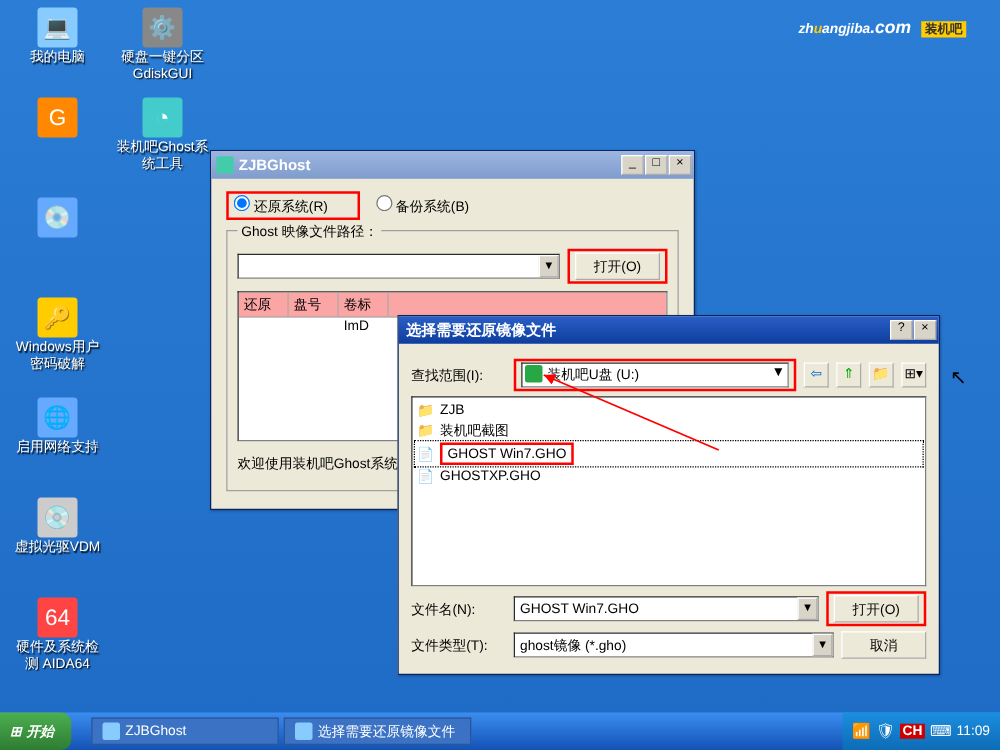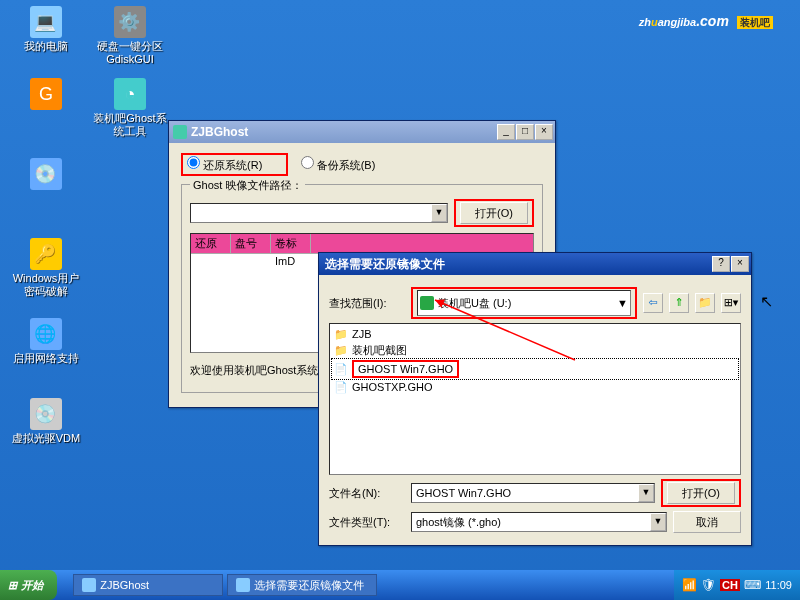--- a/index.html
+++ b/index.html
@@ -22,29 +22,29 @@
 .radiorow { margin-bottom: 8px; }
 .radiorow label { margin-right: 20px; }
 .hl-red { border: 2px solid #f00; display: inline-block; padding: 1px 4px; }
 .fieldset { border: 1px solid #a0a0a0; padding: 8px; margin: 4px 0; position: relative; }
 .fieldset .legend { position: absolute; top: -7px; left: 8px; background: #ece9d8; padding: 0 3px; }
 .pathrow { display: flex; gap: 6px; align-items: center; margin: 6px 0; }
 .combo { flex: 1; height: 20px; border: 1px inset #808080; background: #fff; display: flex; align-items: center; }
 .combo .cbtn { width: 16px; height: 18px; background: #d8d4c8; border: 1px outset #fff; text-align: center; margin-left: auto; font-size: 9px; line-height: 14px; }
 .btn { min-width: 68px; height: 22px; background: #ece9d8; border: 1px outset #fff; cursor: pointer; padding: 0 6px; }
 .grid { border: 1px inset #808080; background: #fff; height: 120px; margin: 4px 0; overflow: hidden; }
-.grid-hdr { display: flex; background: #ec4899; border-bottom: 1px solid #aaa; }
+.grid-hdr { display: flex; background: #fca5a5; border-bottom: 1px solid #aaa; }
 .grid-hdr div { border-right: 1px solid #aaa; padding: 2px 4px; font-size: 11px; }
 .grid-row { display: flex; font-size: 11px; }
 .grid-row div { padding: 1px 4px; }
 .welcome { padding: 6px 0; }
 .dlg-body { padding: 8px 10px; }
 .dlg-row { display: flex; align-items: center; margin: 4px 0; gap: 6px; }
 .dlg-row .lblcol { width: 76px; text-align: left; }
-.lookin { flex: 1; height: 20px; border: 1px inset #808080; background: #fff; display: flex; align-items: center; padding: 12px 2px; }
+.lookin { flex: 1; height: 20px; border: 1px inset #808080; background: #fff; display: flex; align-items: flex-start; padding: 1px 2px; }
 .lookin .drvic { width: 14px; height: 14px; background: #28a745; border-radius: 2px; margin-right: 4px; }
 .navbtn { width: 20px; height: 20px; background: #ece9d8; border: 1px outset #fff; text-align: center; cursor: pointer; line-height: 16px; }
 .filelist { border: 1px inset #808080; background: #fff; height: 152px; margin: 4px 0; padding: 2px; }
 .fileitem { display: flex; align-items: center; padding: 1px 2px; gap: 4px; cursor: pointer; }
 .fileitem .fic { width: 14px; height: 14px; display: inline-flex; align-items: center; justify-content: center; font-size: 11px; }
 .fileitem.sel { outline: 1px dotted #000; }
 .arrow { position: absolute; z-index: 30; pointer-events: none; }
 .taskbar { position: absolute; bottom: 0; left: 0; right: 0; height: 30px; background: linear-gradient(to bottom, #3b8df0, #1352b5); display: flex; align-items: center; }
 .start { height: 30px; background: linear-gradient(to bottom, #4caf50, #2e7d32); color: #fff; font-weight: bold; padding: 0 14px 0 8px; display: flex; align-items: center; border-radius: 0 8px 8px 0; cursor: pointer; font-style: italic; }
 .taskbtn { height: 22px; background: #3b72c4; border: 1px solid #2a5599; margin-left: 4px; padding: 0 8px; color: #fff; display: flex; align-items: center; gap: 4px; cursor: pointer; min-width: 150px; }
@@ -84,20 +84,24 @@
       <div class="lbl">Windows用户密码破解</div>
     </div>
     <div class="deskicon" style="left: 8px; top: 318px;">
       <div class="ic" style="background:#6af">🌐</div>
       <div class="lbl">启用网络支持</div>
     </div>
     <div class="deskicon" style="left: 8px; top: 398px;">
       <div class="ic" style="background:#ccc">💿</div>
       <div class="lbl">虚拟光驱VDM</div>
     </div>
+    <div class="deskicon" style="left: 8px; top: 478px;">
+      <div class="ic" style="background:#f44">64</div>
+      <div class="lbl">硬件及系统检测 AIDA64</div>
+    </div>
   </div>
 
 <div class="window" style="left:168px; top:120px; width:388px;">
   <div class="titlebar inactive">
     <div class="ticon"></div>
     <div class="ttext">ZJBGhost</div>
     <div class="wbtns">
       <div class="wbtn">_</div>
       <div class="wbtn">□</div>
       <div class="wbtn">×</div>

